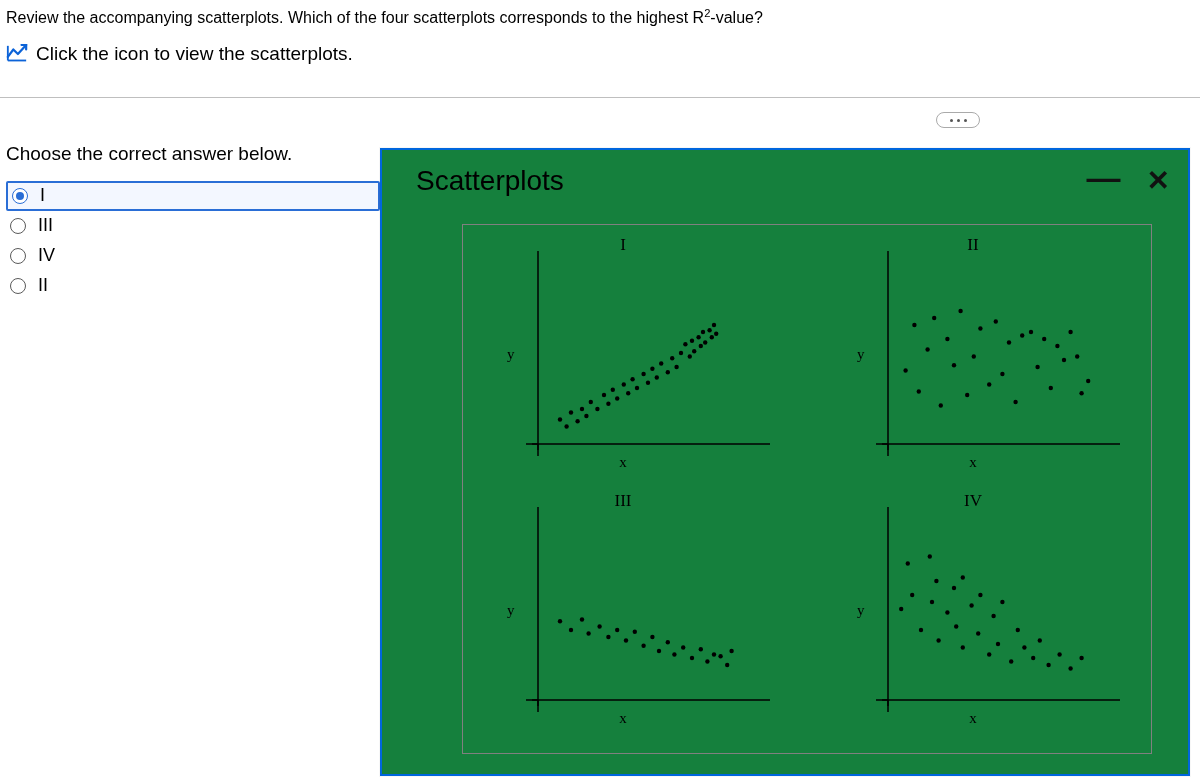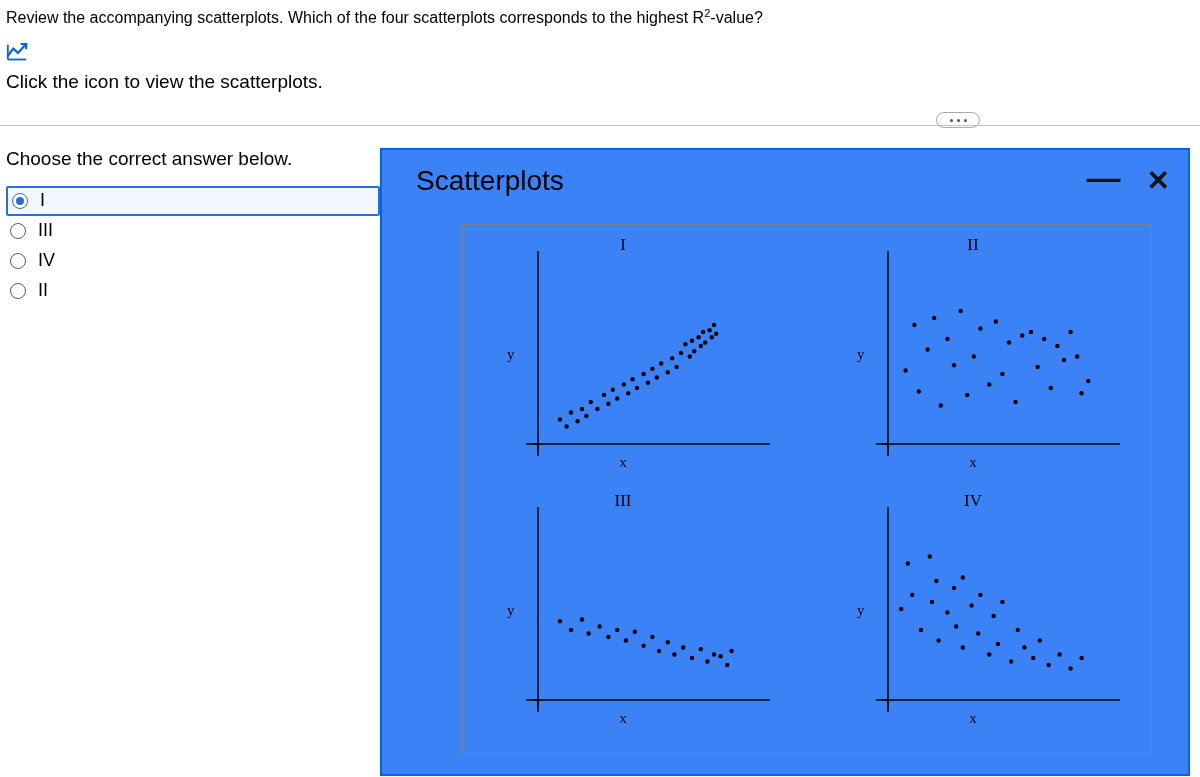--- a/index.html
+++ b/index.html
@@ -10,23 +10,23 @@
     background: #fff;
     width: 1200px;
     height: 777px;
     position: relative;
   }
   .top-section { padding: 6px 10px 12px 6px; }
   .question-text { font-size: 16px; line-height: 1.35; }
   .sup { font-size: 0.7em; vertical-align: super; }
   .icon-row {
     display: flex;
+    align-items: center;
     gap: 8px;
     margin-top: 14px;
-    flex-direction: column;
   }
   .icon-chart {
     width: 22px;
     height: 20px;
     color: #0c63d8;
     flex: none;
   }
   .hr {
     border: none;
     border-top: 1px solid #bfbfbf;
@@ -37,21 +37,21 @@
   .mid-row {
     display: flex;
     align-items: flex-start;
     margin-top: 22px;
   }
   .left-col {
     width: 380px;
     padding-left: 6px;
     flex: none;
   }
-  .prompt2 { font-size: 19px; margin-bottom: 16px; }
+  .prompt2 { font-size: 19px; margin-bottom: 16px; margin-top: 23px; }
   .options {}
   .opt-row {
     display: flex;
     align-items: center;
     gap: 12px;
     height: 30px;
     padding-left: 4px;
     cursor: pointer;
   }
   .opt-row.selected {
@@ -81,21 +81,21 @@
     border-radius: 10px;
     display: flex; align-items: center; justify-content: center; gap: 4px;
   }
   .dots-pill .d { width:3px;height:3px;border-radius:50%;background:#555;}
   
   .popup {
     position: absolute;
     left: 380px; top: 148px;
     width: 810px; height: 628px;
     border: 2px solid #0066dd;
-    background: #3b82f6;
+    background: #15803d;
     box-shadow: 0 0 0 1px rgba(0,0,0,0.03);
     overflow: hidden;
   }
   .popup-header {
     display:flex; align-items:center; justify-content:space-between;
     padding: 14px 18px 4px 34px;
   }
   .popup-title { font-size: 28px; }
   .popup-ctrls { display:flex; align-items:center; gap: 26px; }
   .min-btn, .close-btn {

